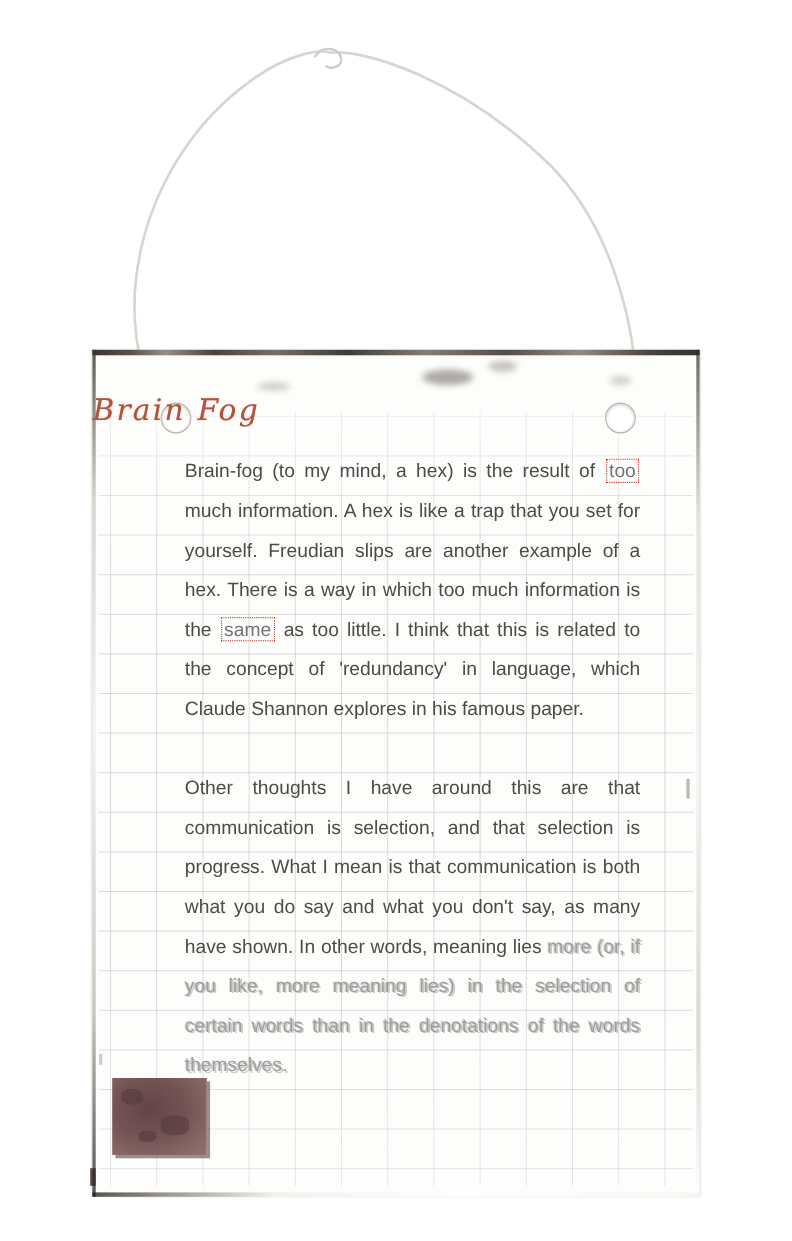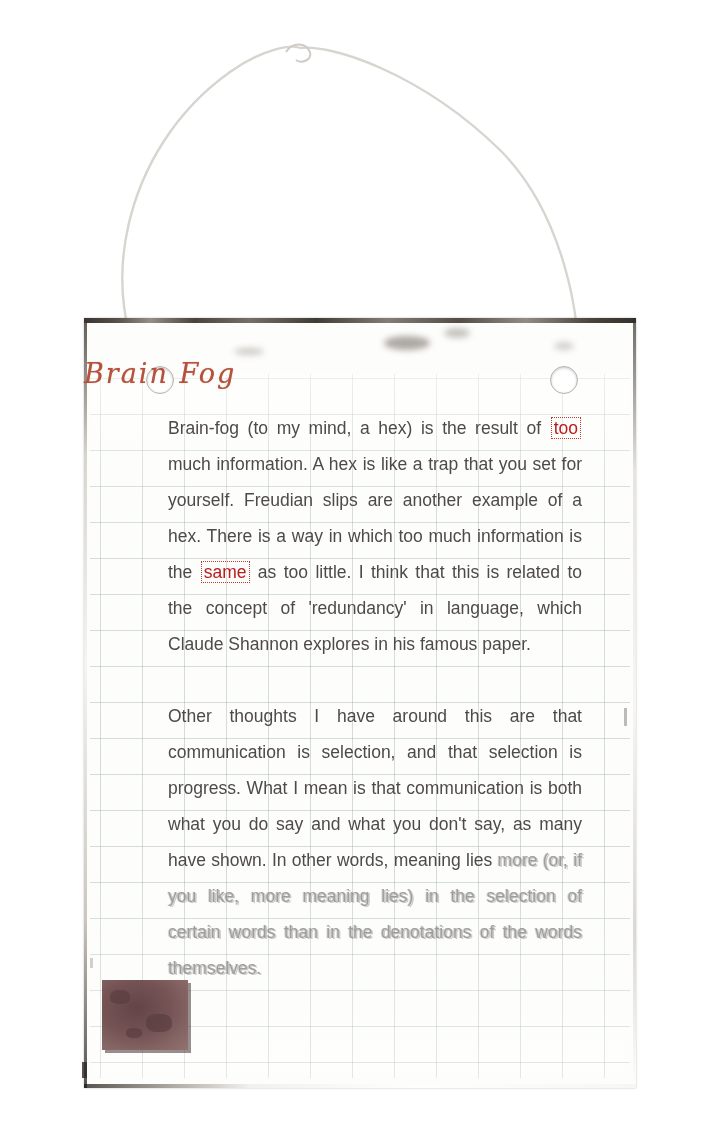--- a/index.html
+++ b/index.html
@@ -141,21 +141,21 @@
     font-size: 17.5px;
     line-height: 36px;
     color: #4e4a48;
     text-align: justify;
   }
   .para { margin: 0 0 36px 0; }
   .para:last-child { margin-bottom: 0; }
 
   
   .boxed {
-    color: #b91c1c;
+    color: #737373;
     border: 1px dotted #c0392b;
     padding: 0 2px;
     margin: 0 1px;
   }
 
   
   .ghost {
     color: #8c8a89;
     opacity: 0.82;
     text-shadow: 1.5px 1px 0 rgba(120,118,117,0.45), -1px -0.5px 0 rgba(140,138,137,0.35);

